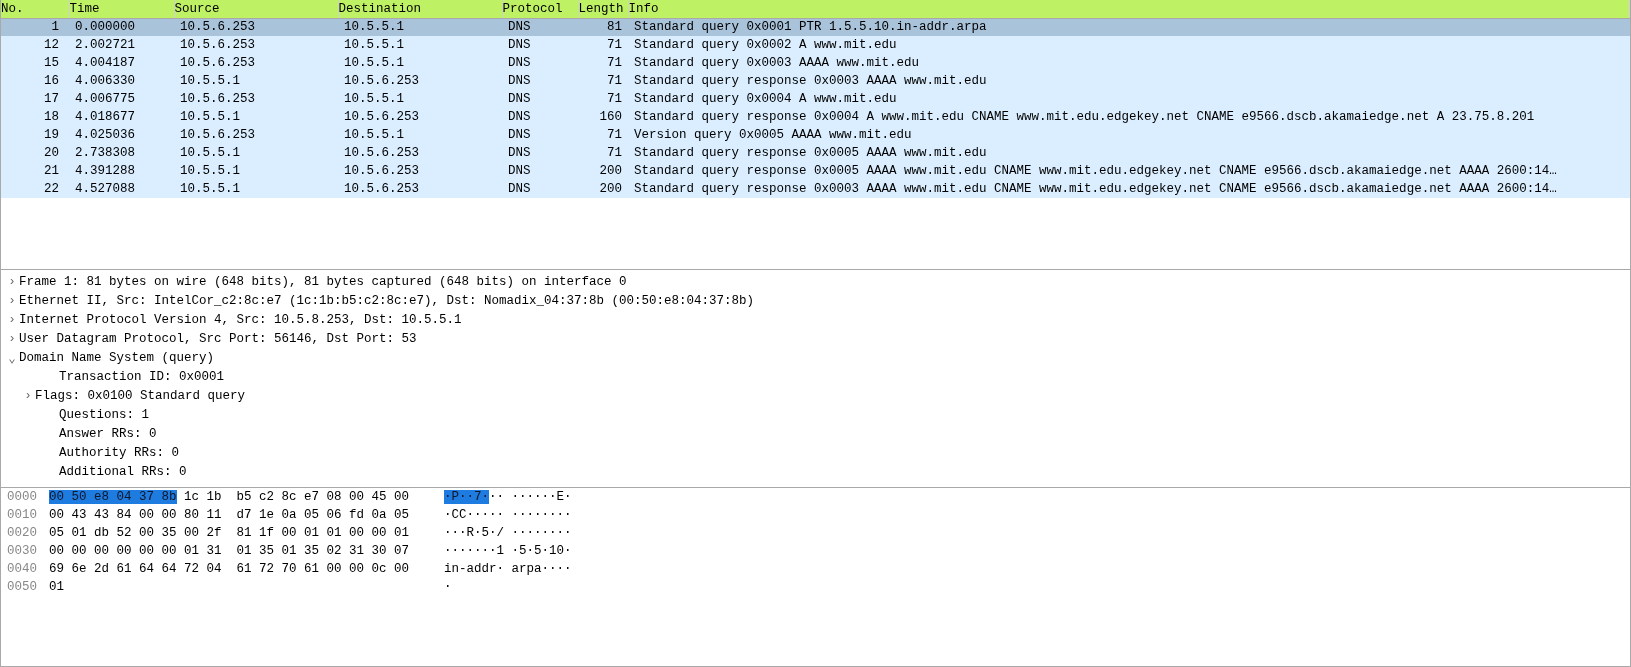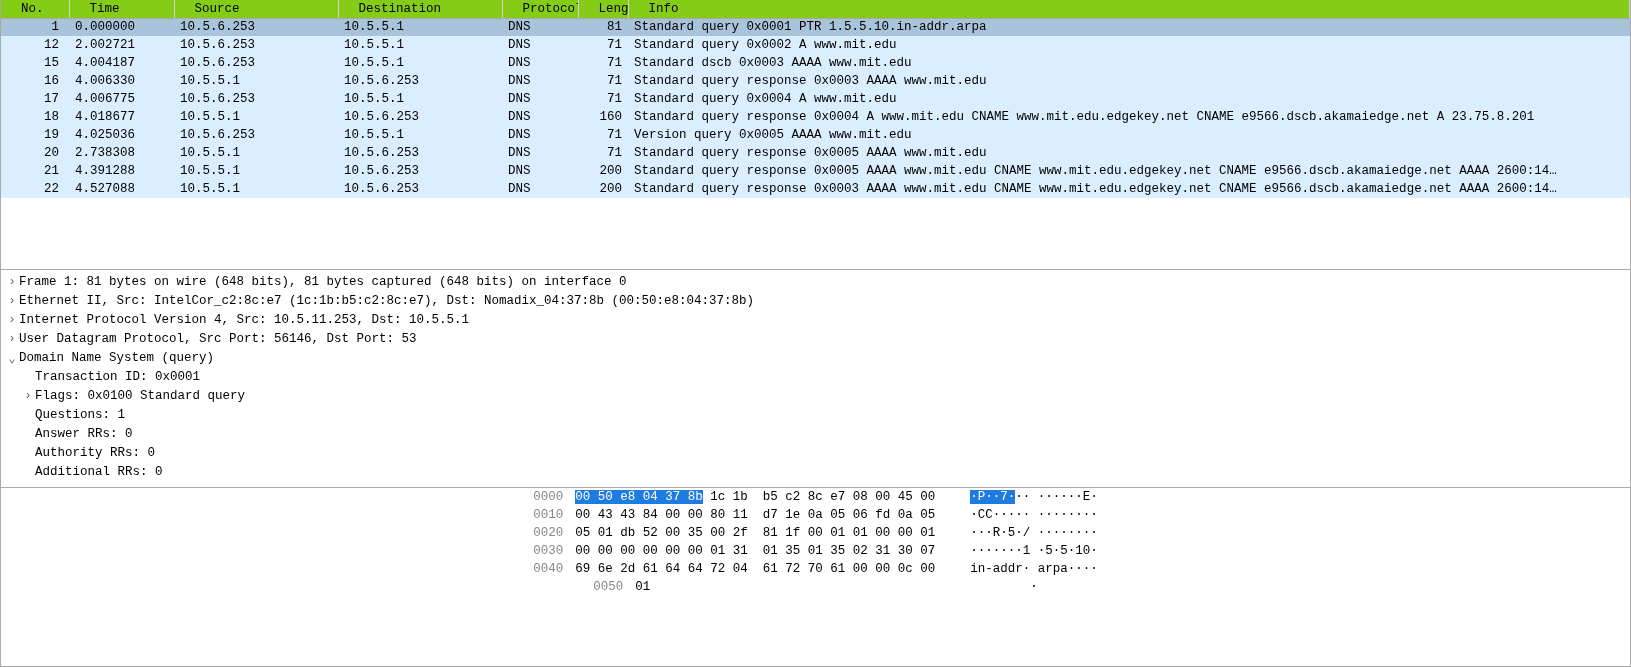--- a/index.html
+++ b/index.html
@@ -19,24 +19,24 @@
     height: 270px;
     border: 1px solid #a9a9a9;
     border-top: none;
     background: #fff;
     overflow: hidden;
   }
   .tbl { width: 100%; border-collapse: collapse; table-layout: fixed; }
   .tbl thead th {
     text-align: left;
     font-weight: normal;
-    background: #84cc16;
+    background: #bef264;
     border-right: 1px solid #d0d0d0;
     border-bottom: 1px solid #a9a9a9;
-    padding: 1px 20px;
+    padding: 1px 0;
     height: 18px;
     white-space: nowrap;
     overflow: hidden;
   }
   .tbl tbody td {
     padding: 1px 6px;
     height: 18px;
     white-space: nowrap;
     overflow: hidden;
     text-overflow: ellipsis;
@@ -67,42 +67,41 @@
     white-space: nowrap;
   }
   .tree-line .tw {
     width: 14px;
     display: inline-block;
     color: #666;
     cursor: pointer;
     text-align: center;
   }
   .tree-line.indent1 { padding-left: 20px; }
-  .tree-line.indent2 { padding-left: 20px; }
+  .tree-line.indent2 { padding-left: 44px; }
   
   .pane-hex {
     flex: 1;
     border: 1px solid #a9a9a9;
     border-top: none;
     background: #fff;
     padding: 2px 6px;
     overflow: hidden;
   }
   .hex-row {
     height: 18px;
     white-space: pre;
     display: flex;
-    justify-content: center;
   }
   .hex-off   { width: 42px; color: #888; }
   .hex-bytes { width: 395px; }
   .hex-ascii { }
   .hl {
     background: #1e7be0;
-    color: #ffffff;
+    color: #0f172a;
   }
 </style>
 </head>
 <body>
 
 <div class="pane-list">
   <table class="tbl">
     <thead>
       <tr>
         <th class="col-no">No.</th>
@@ -133,21 +132,21 @@
           <td class="col-len">71</td>
           <td class="col-info">Standard query 0x0002 A www.mit.edu</td>
         </tr>
         <tr class="row-light">
           <td class="col-no">15</td>
           <td class="col-time">4.004187</td>
           <td class="col-src">10.5.6.253</td>
           <td class="col-dst">10.5.5.1</td>
           <td class="col-proto">DNS</td>
           <td class="col-len">71</td>
-          <td class="col-info">Standard dscb 0x0003 AAAA www.mit.edu</td>
+          <td class="col-info">Standard query 0x0003 AAAA www.mit.edu</td>
         </tr>
         <tr class="row-light">
           <td class="col-no">16</td>
           <td class="col-time">4.006330</td>
           <td class="col-src">10.5.5.1</td>
           <td class="col-dst">10.5.6.253</td>
           <td class="col-proto">DNS</td>
           <td class="col-len">71</td>
           <td class="col-info">Standard query response 0x0003 AAAA www.mit.edu</td>
         </tr>
@@ -213,21 +212,21 @@
     <div class="tree-line indent0">
       <span class="tw">›</span>
       <span>Frame 1: 81 bytes on wire (648 bits), 81 bytes captured (648 bits) on interface 0</span>
     </div>
     <div class="tree-line indent0">
       <span class="tw">›</span>
       <span>Ethernet II, Src: IntelCor_c2:8c:e7 (1c:1b:b5:c2:8c:e7), Dst: Nomadix_04:37:8b (00:50:e8:04:37:8b)</span>
     </div>
     <div class="tree-line indent0">
       <span class="tw">›</span>
-      <span>Internet Protocol Version 4, Src: 10.5.11.253, Dst: 10.5.5.1</span>
+      <span>Internet Protocol Version 4, Src: 10.5.8.253, Dst: 10.5.5.1</span>
     </div>
     <div class="tree-line indent0">
       <span class="tw">›</span>
       <span>User Datagram Protocol, Src Port: 56146, Dst Port: 53</span>
     </div>
     <div class="tree-line indent0">
       <span class="tw">⌄</span>
       <span>Domain Name System (query)</span>
     </div>
     <div class="tree-line indent2">

